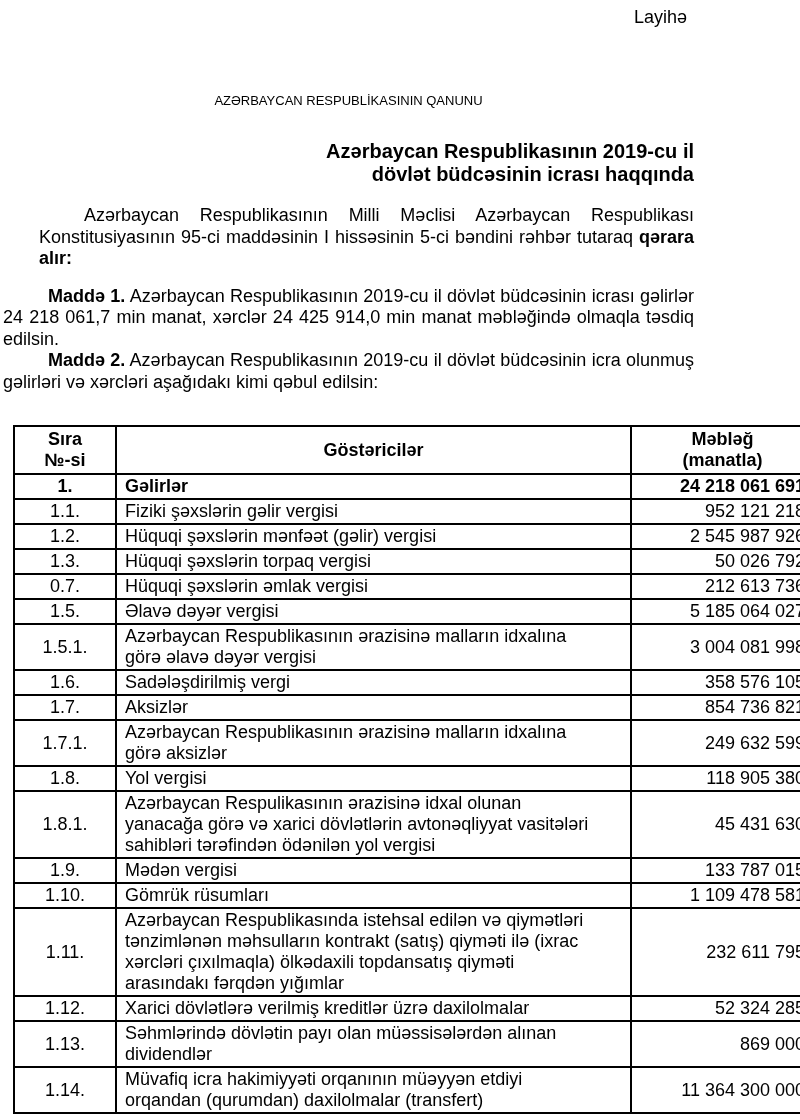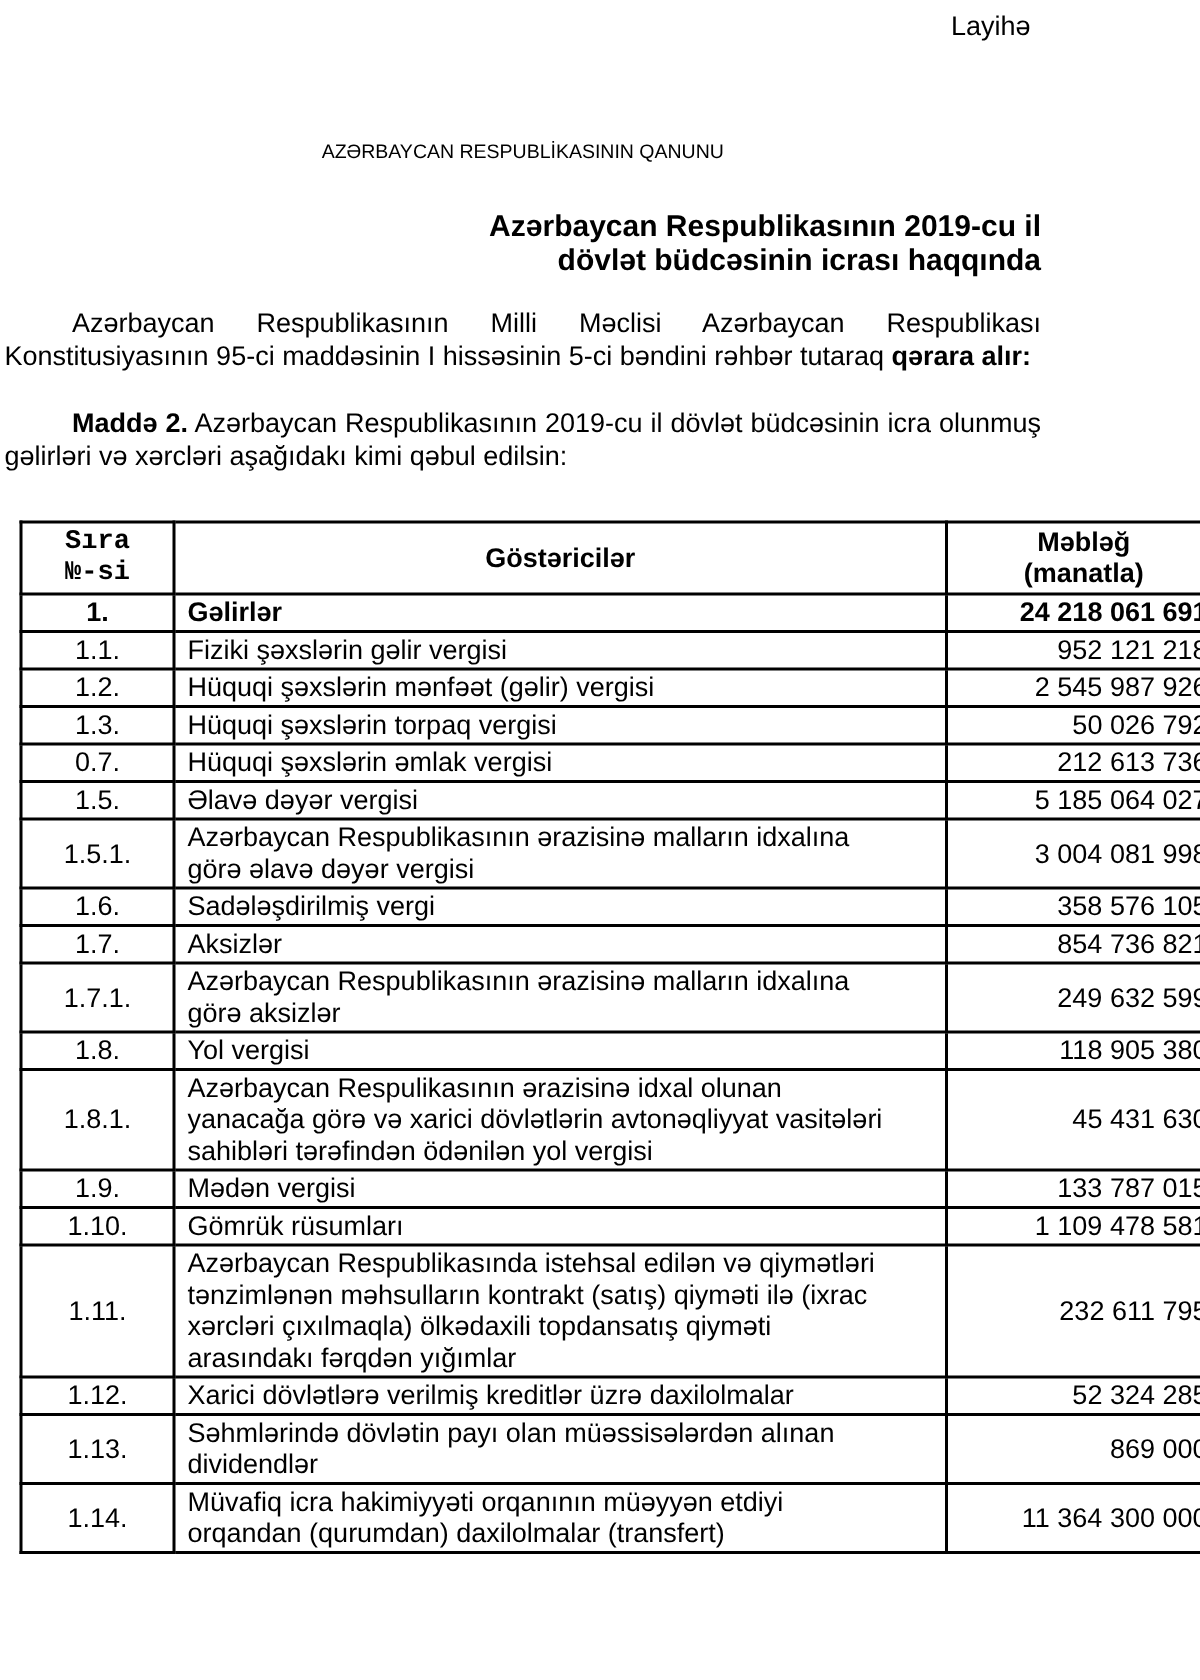--- a/index.html
+++ b/index.html
@@ -43,23 +43,23 @@
     font-weight: bold;
     white-space: pre-line;
   }
   .para {
     margin: 0;
     font-size: 18px;
     line-height: 21.5px;
     text-align: justify;
     text-indent: 45px;
   }
-  .preamble { margin-top: 19px; }
+  .preamble { margin-top: 19px; margin-left: 36px; }
   .article-1 { margin-top: 16px; }
-  .article-2 { margin-top: 24px; }
+  .article-2 { }
 
   table.budget {
     margin-top: 32px;
     margin-left: 10px;
     width: 770px;
     table-layout: fixed;
     border-collapse: collapse;
     font-size: 18px;
     line-height: 21px;
   }
@@ -68,21 +68,21 @@
     border: 2px solid #000;
     vertical-align: middle;
     overflow: hidden;
   }
   table.budget th {
     font-weight: bold;
     text-align: center;
     white-space: pre-line;
     padding: 2px 4px;
   }
-  th.col-no  { width: 92px; font-family: Liberation Mono, monospace; }
+  th.col-no  { width: 92px; }
   th.col-ind { width: 505px; }
   th.col-amt { width: 173px; }
   td.col-no {
     text-align: center;
     padding: 1px 2px;
   }
   td.col-ind {
     text-align: left;
     white-space: pre-line;
     padding: 1px 6px 1px 8px;
@@ -101,20 +101,21 @@
 
   <div class="draft">Layihə</div>
 
   <div class="law-header">AZƏRBAYCAN RESPUBLİKASININ QANUNU</div>
 
   <h1 class="doc-title">Azərbaycan Respublikasının 2019-cu il
 dövlət büdcəsinin icrası haqqında</h1>
 
   <p class="para preamble"><span>Azərbaycan Respublikasının Milli Məclisi Azərbaycan Respublikası Konstitusiyasının 95-ci maddəsinin I hissəsinin 5-ci bəndini rəhbər tutaraq </span><b>qərara alır:</b></p>
 
+  <p class="para article-1"><b>Maddə 1.</b><span> Azərbaycan Respublikasının 2019-cu il dövlət büdcəsinin icrası gəlirlər 24&nbsp;218&nbsp;061,7 min manat, xərclər 24&nbsp;425&nbsp;914,0 min manat məbləğində olmaqla təsdiq edilsin.</span></p>
 
   <p class="para article-2"><b>Maddə 2.</b><span> Azərbaycan Respublikasının 2019-cu il dövlət büdcəsinin icra olunmuş gəlirləri və xərcləri aşağıdakı kimi qəbul edilsin:</span></p>
 
   <table class="budget">
     <thead>
       <tr>
         <th class="col-no">Sıra
 №-si</th>
         <th class="col-ind">Göstəricilər</th>
         <th class="col-amt">Məbləğ

